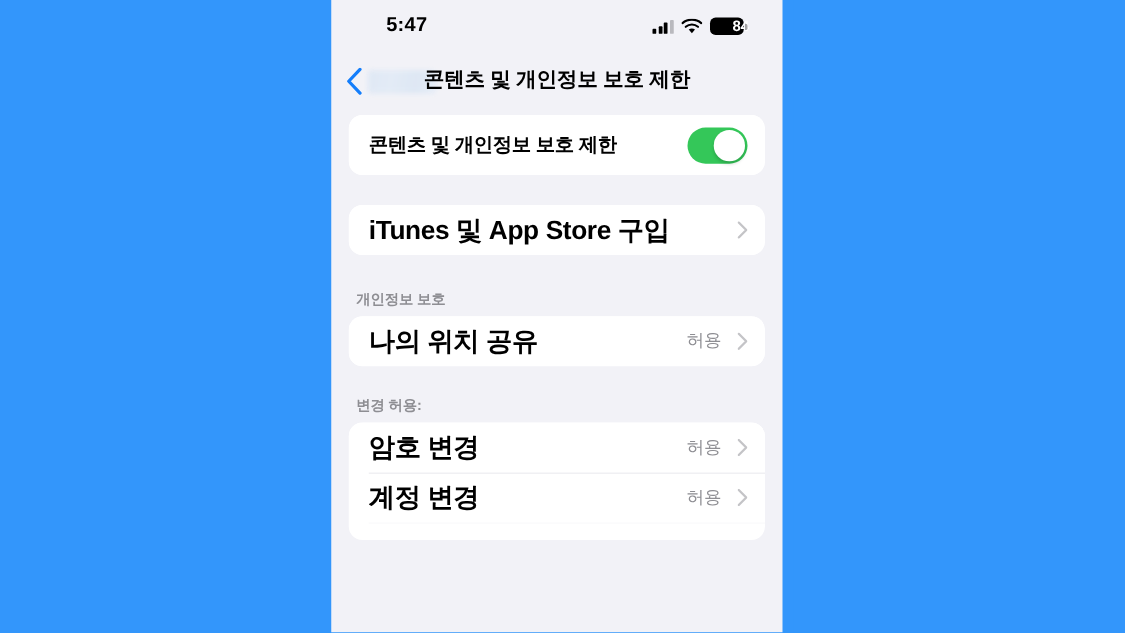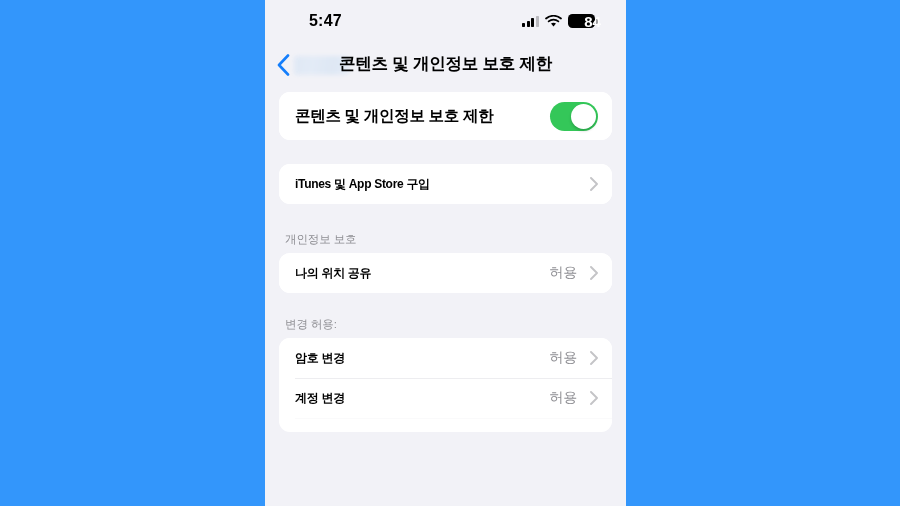--- a/index.html
+++ b/index.html
@@ -94,21 +94,21 @@
     width: 27px;
     height: 14px;
     border-radius: 4.5px;
     background: #000;
     display: flex;
     align-items: center;
     justify-content: center;
   }
   .battery-pct {
     color: #fff;
-    font-size: 15px;
+    font-size: 12px;
     font-weight: bold;
     line-height: 1;
     letter-spacing: -0.2px;
     margin-left: 22px;
   }
   .battery-cap {
     width: 2px;
     height: 5px;
     background: #000;
     opacity: .35;
@@ -156,20 +156,21 @@
 
   
   .group {
     margin: 0 14px;
   }
   .group-header {
     font-size: 11.5px;
     color: #8E8E93;
     padding: 0 6px 6px 6px;
     letter-spacing: -0.1px;
+    font-weight: bold;
   }
   .card {
     background: #FFFFFF;
     border-radius: 11px;
     overflow: hidden;
   }
   .row {
     position: relative;
     display: flex;
     align-items: center;
@@ -182,21 +183,21 @@
     content: "";
     position: absolute;
     left: 16px;
     right: 0;
     top: 0;
     height: 1px;
     background: #E5E5EA;
     transform: scaleY(.7);
   }
   .row-label {
-    font-size: 12px;
+    font-size: 21px;
     color: #000;
     font-weight: bold;
     letter-spacing: -0.3px;
     flex: 1 1 auto;
     white-space: nowrap;
   }
   .row-value {
     font-size: 14px;
     color: #8E8E93;
     margin-right: 13px;

